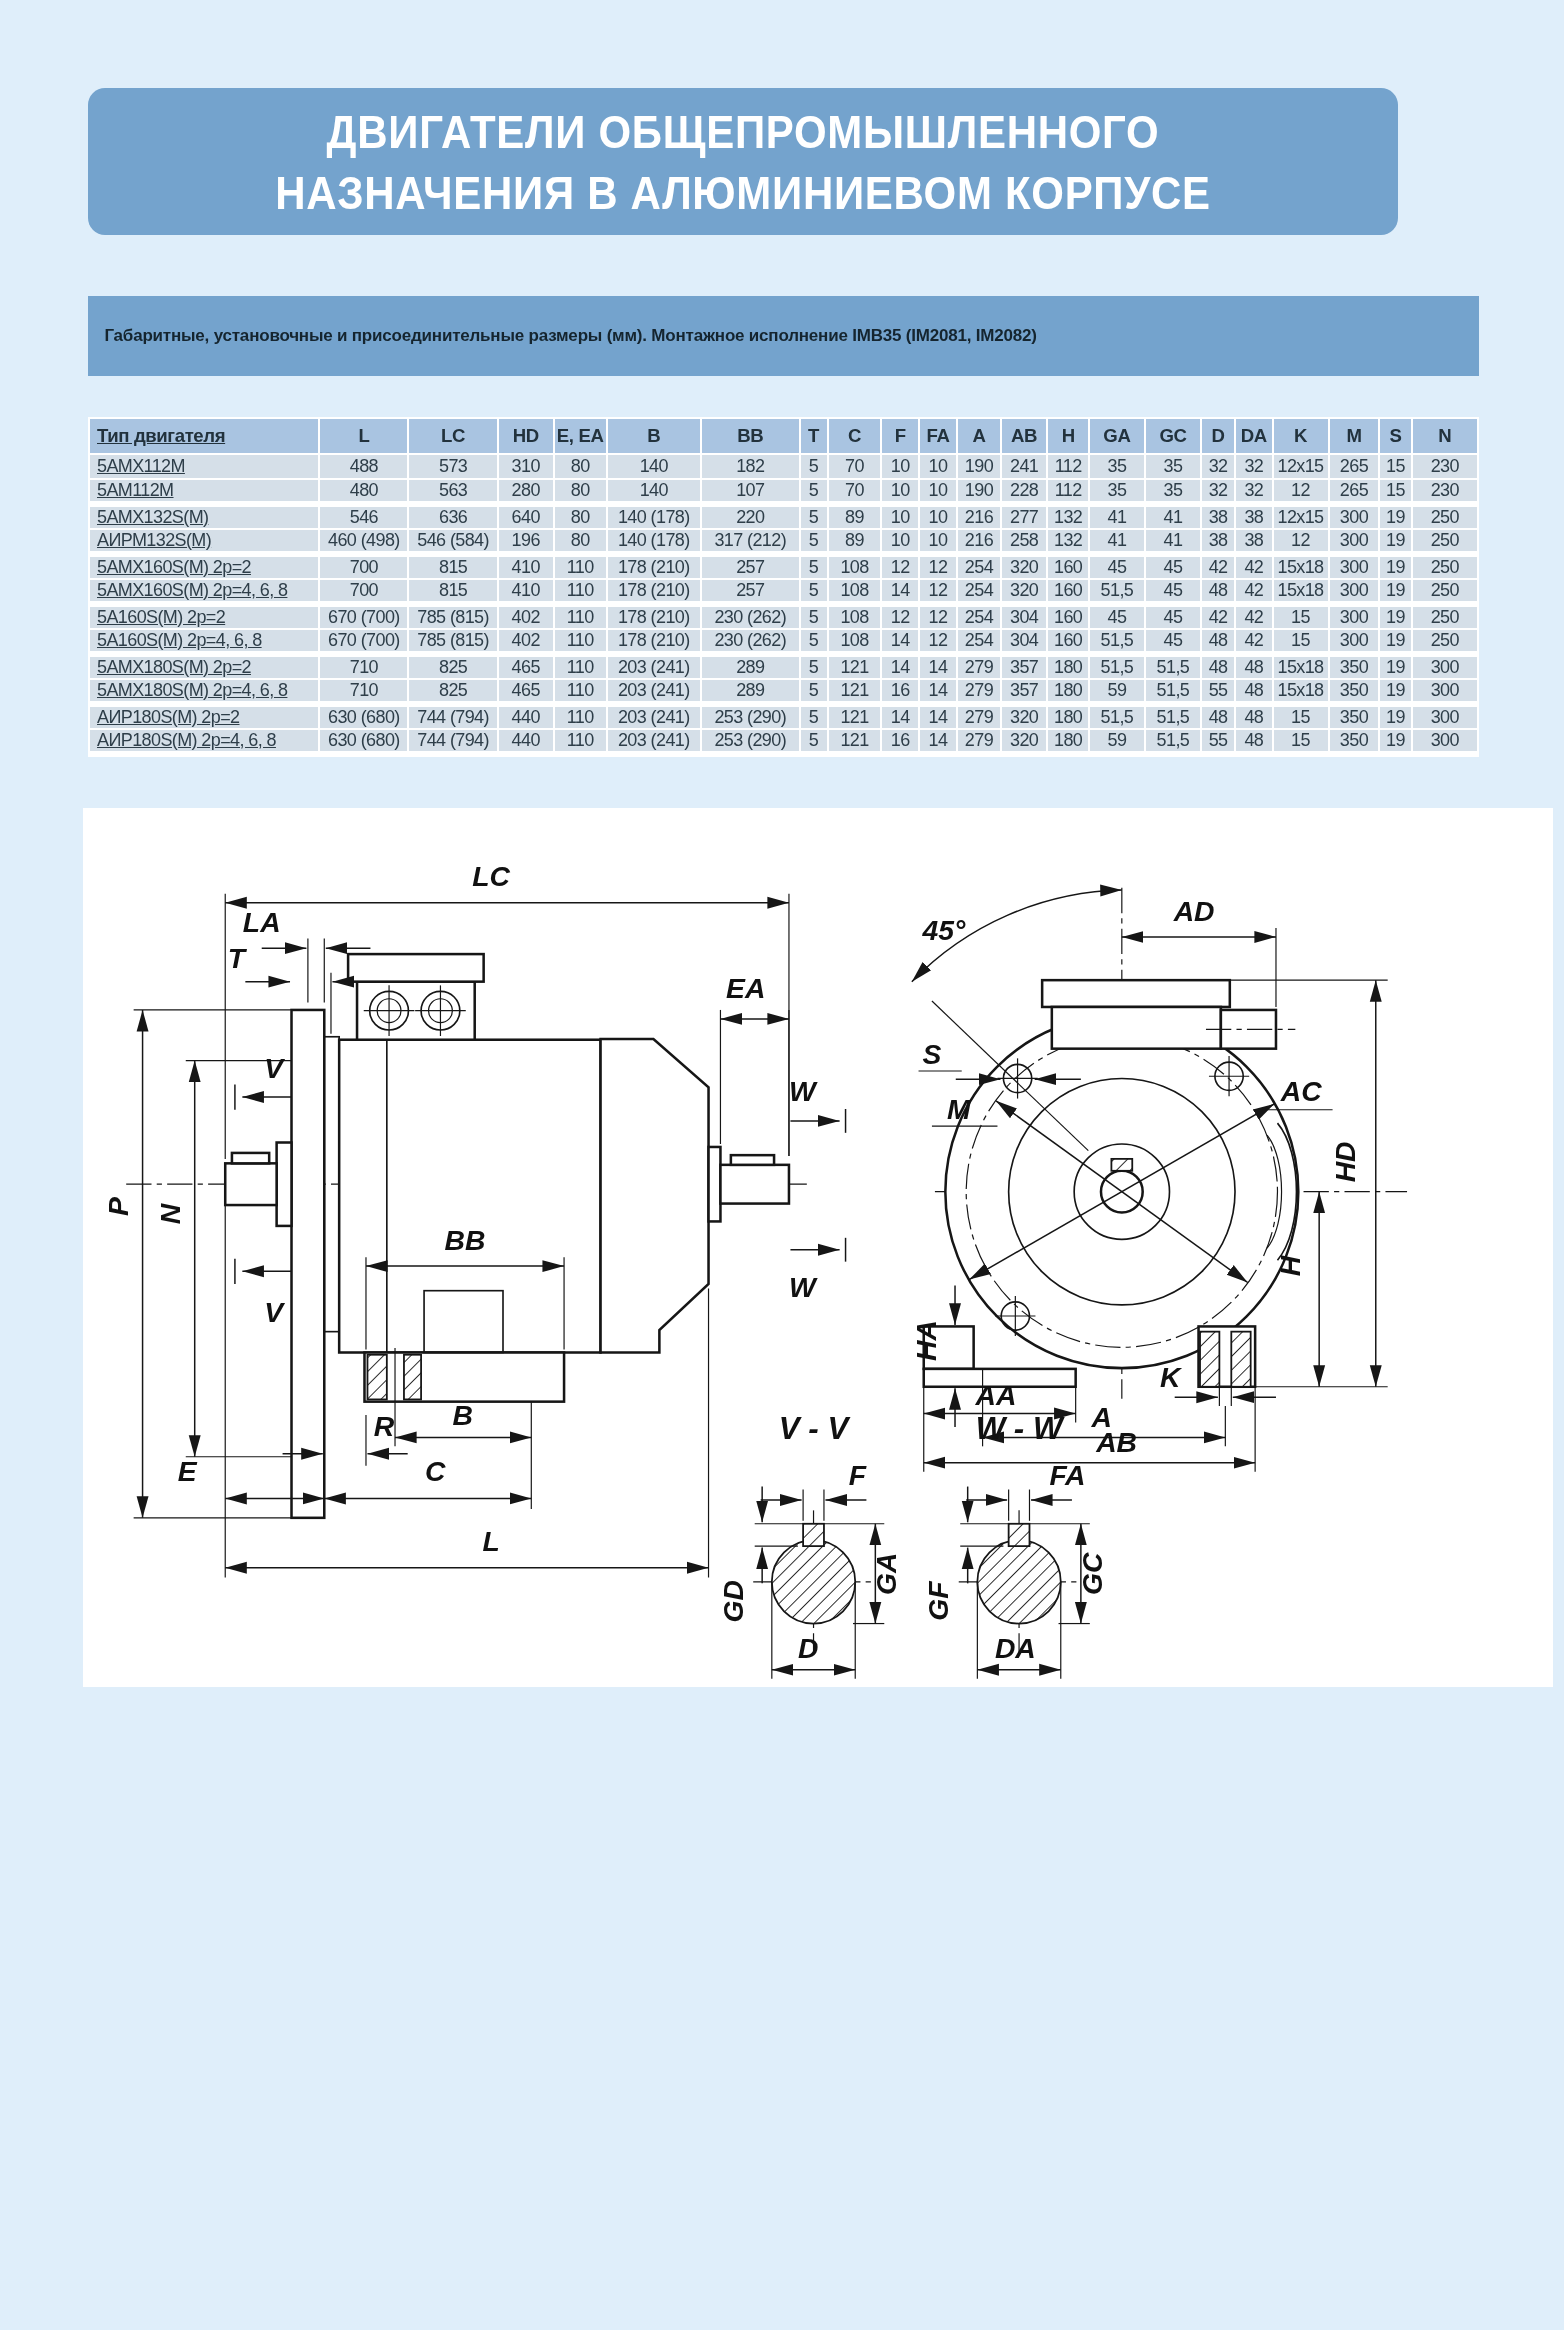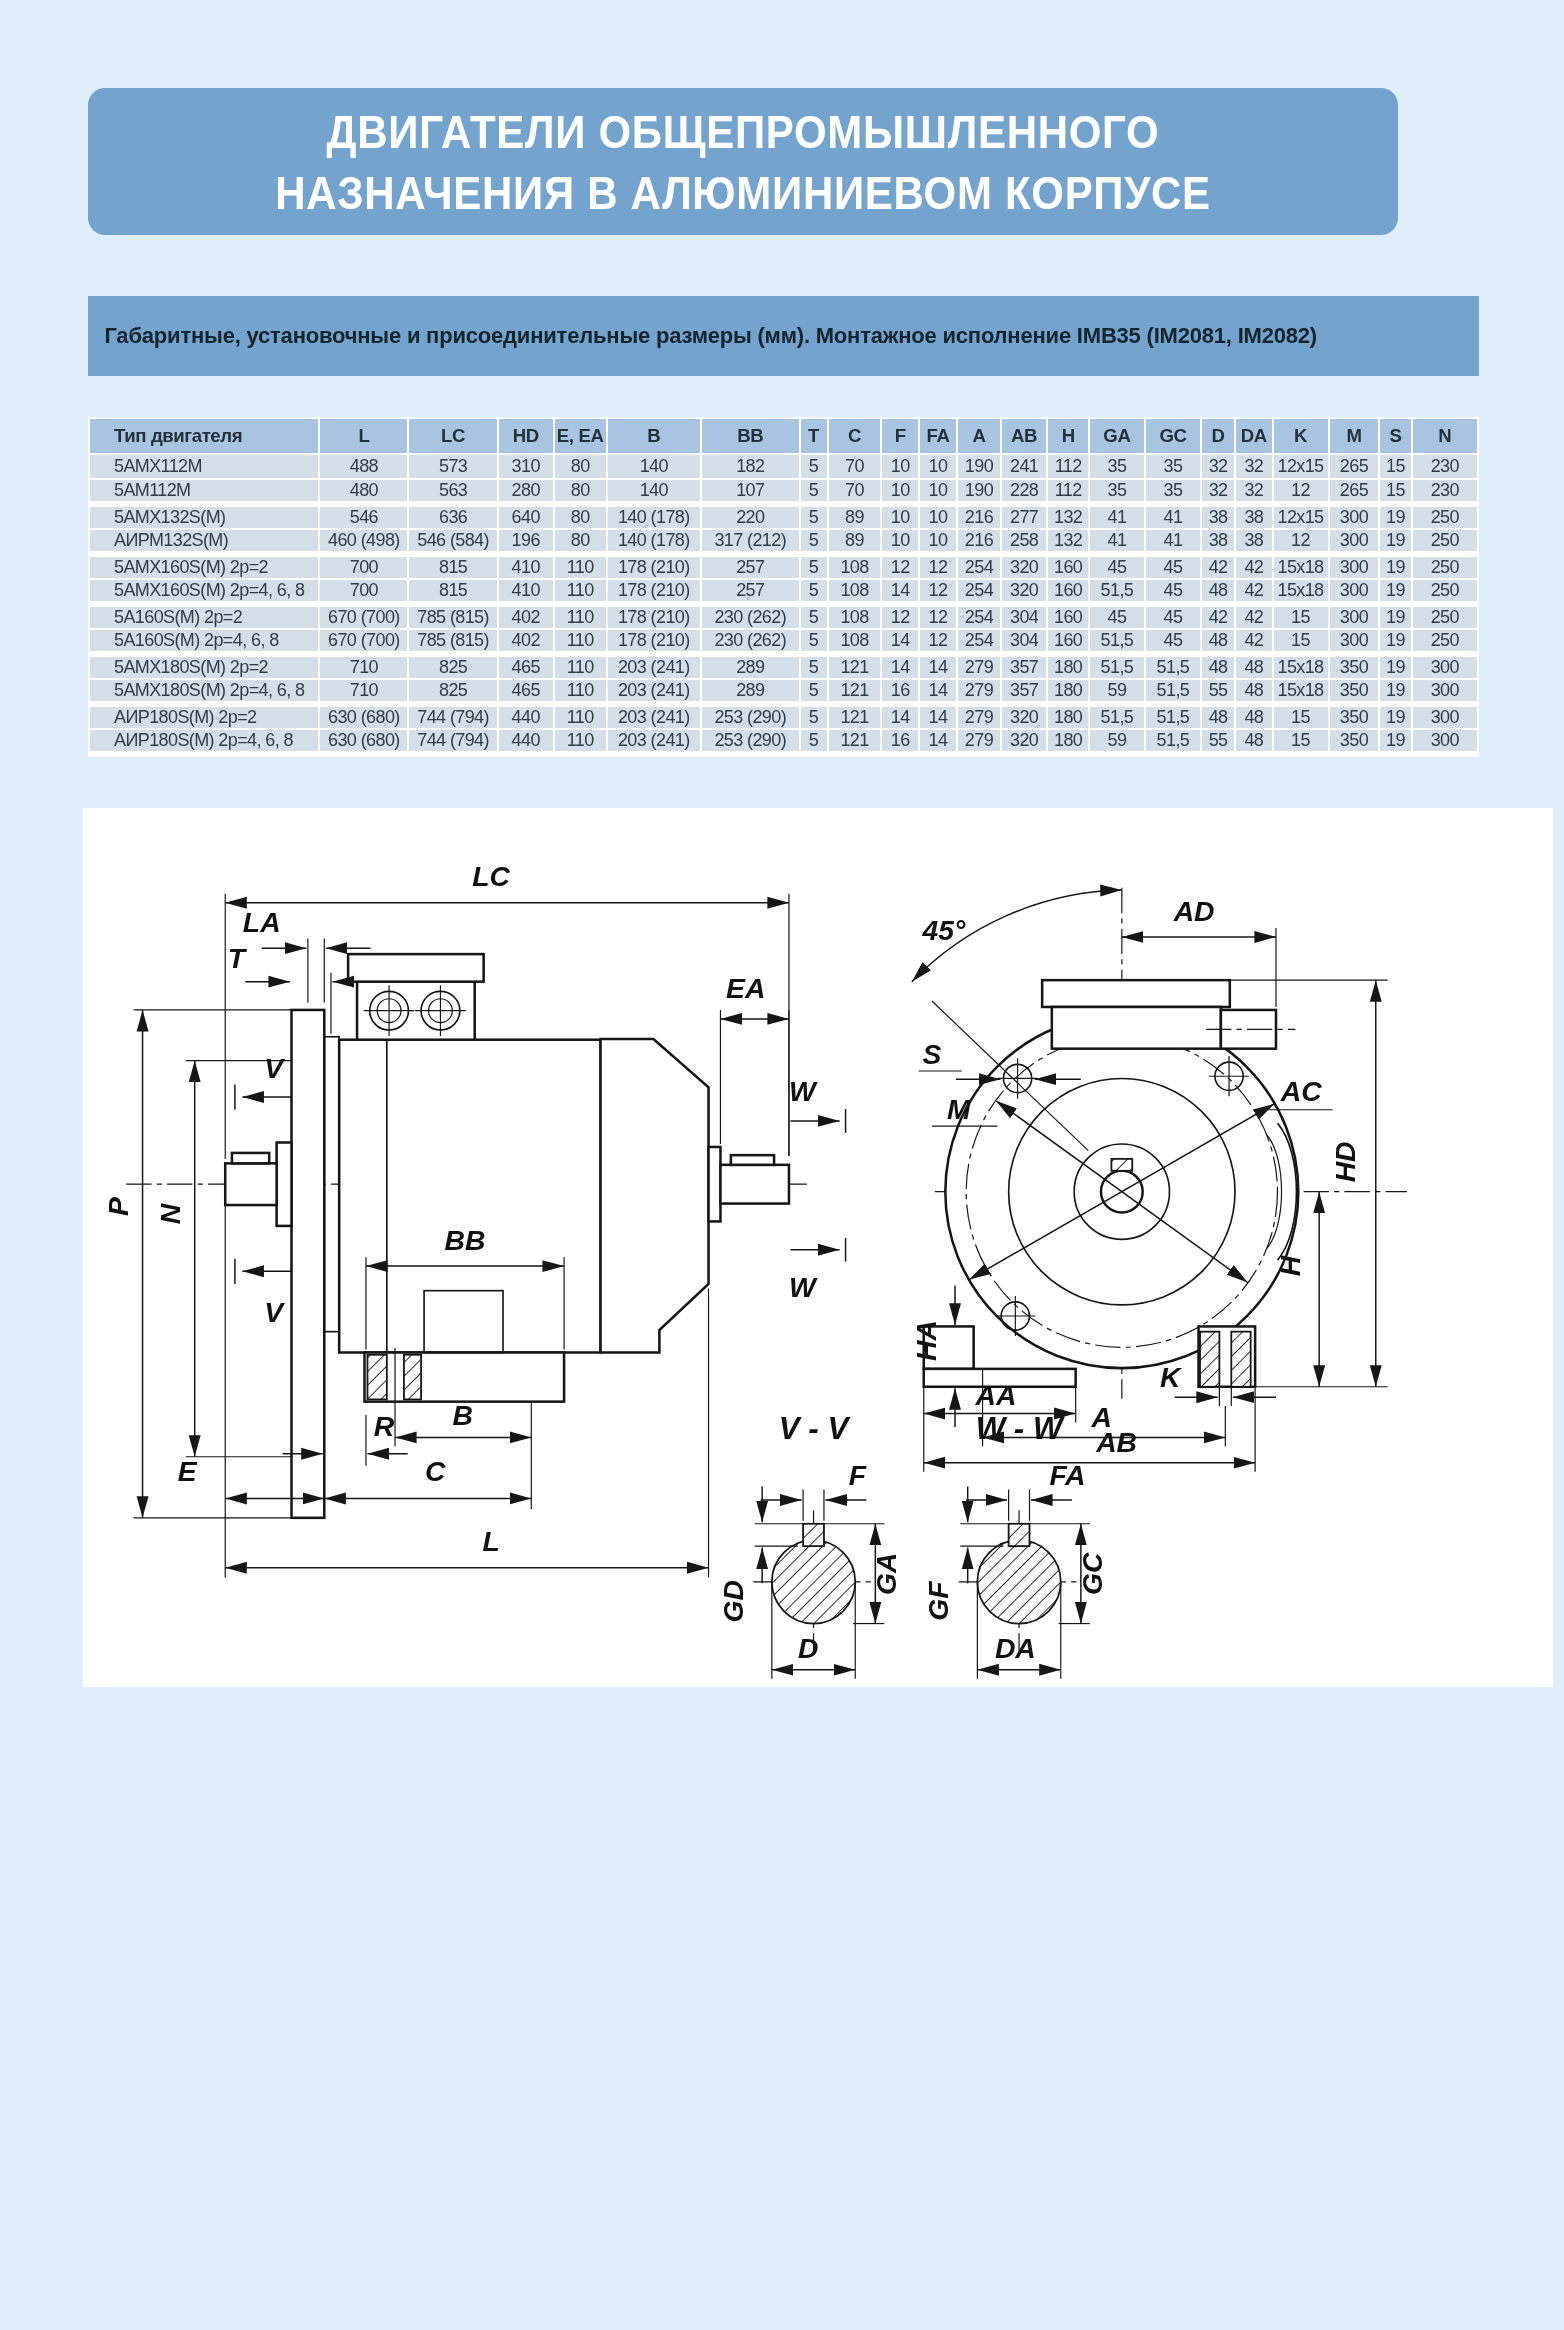--- a/index.html
+++ b/index.html
@@ -20,38 +20,38 @@
   .banner .line{
     color:var(--banner-text); font-weight:700; font-size:42px; letter-spacing:0.7px;
     line-height:61px; transform:scaleY(1.12); white-space:nowrap;
   }
   
   .subtitle{
     position:absolute; left:88px; top:296px; width:1391px; height:80px;
     background:var(--banner); display:flex; align-items:center;
   }
   .subtitle span{
-    color:var(--subtitle-text); font-weight:700; font-size:22px; padding-left:16.4px; letter-spacing:-0.2px;
+    color:var(--subtitle-text); font-weight:700; font-size:17px; padding-left:16.4px; letter-spacing:-0.2px;
   }
   
   table.dims{
     position:absolute; left:88px; top:417px; width:1391px;
     border-collapse:collapse; table-layout:fixed; background:transparent;
   }
   table.dims th{
     background:var(--thead); color:#22323d; font-weight:700; font-size:18.6px;
     height:36px; text-align:center; border:2.2px solid #fff; letter-spacing:-0.4px;
     overflow:hidden; white-space:nowrap;
   }
   table.dims td{
     background:var(--cell); color:var(--cell-text); font-weight:400; font-size:18px;
     height:24.6px; text-align:center; border:2.2px solid #fff; letter-spacing:-0.6px;
     overflow:hidden; white-space:nowrap; padding:0 0.7px;
   }
-  table.dims th.type, table.dims td.type{ text-align:left; padding-left:24px; }
+  table.dims th.type, table.dims td.type{ text-align:left; padding-left:7px;text-decoration:underline; }
   table.dims tbody tr:nth-child(even) td{ border-bottom-width:6.7px; }
   
   .drawing-panel{
     position:absolute; left:83px; top:808px; width:1470px; height:879px; background:#ffffff;
   }
   svg.draw{ position:absolute; inset:0; width:100%; height:100%; }
   svg.draw .olf {stroke:var(--line); stroke-width:3.4; fill:#ffffff;}
   svg.draw .ol2 {stroke:var(--line); stroke-width:2.2; fill:none;}
   svg.draw .tl  {stroke:var(--line); stroke-width:1.6; fill:none;}
   svg.draw .dl  {stroke:var(--line); stroke-width:2;   fill:none;}

